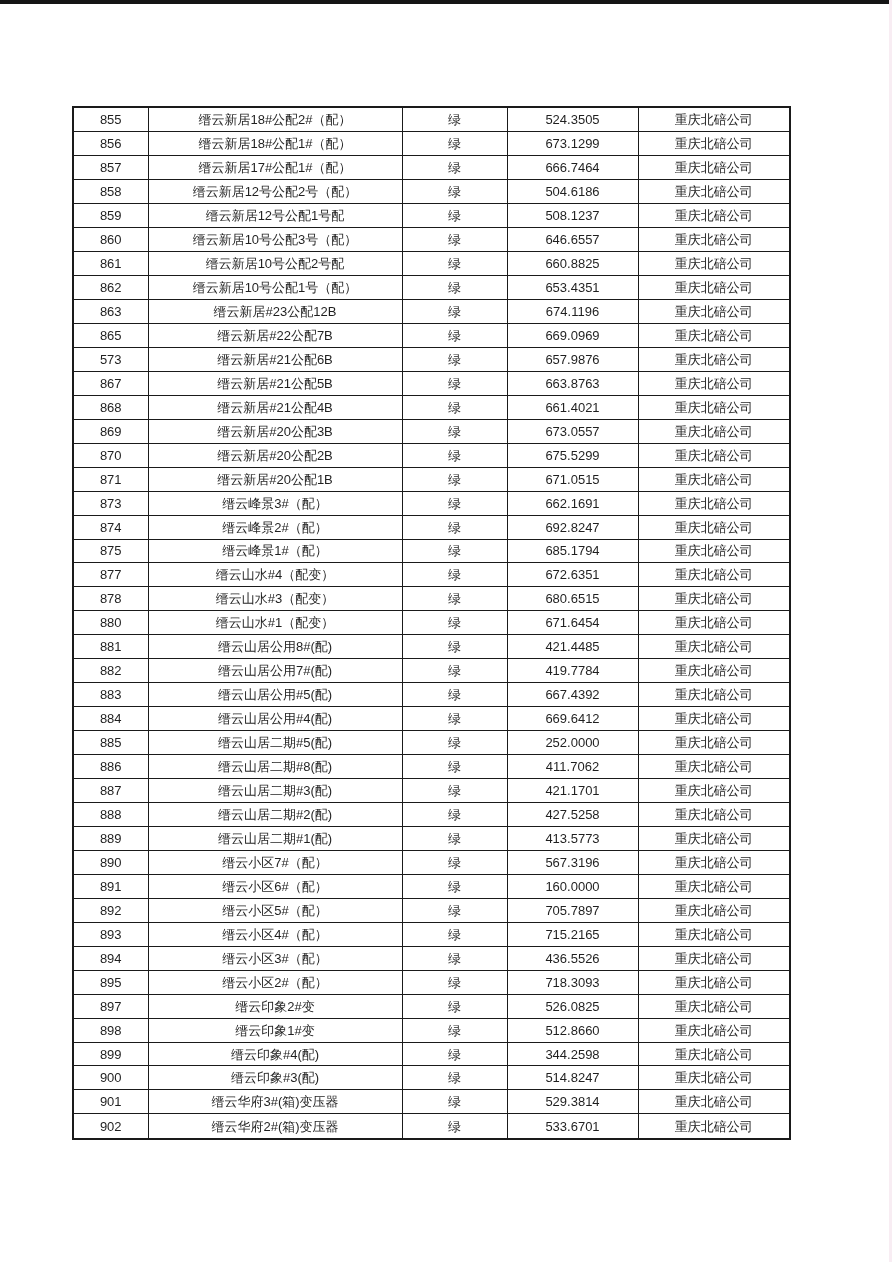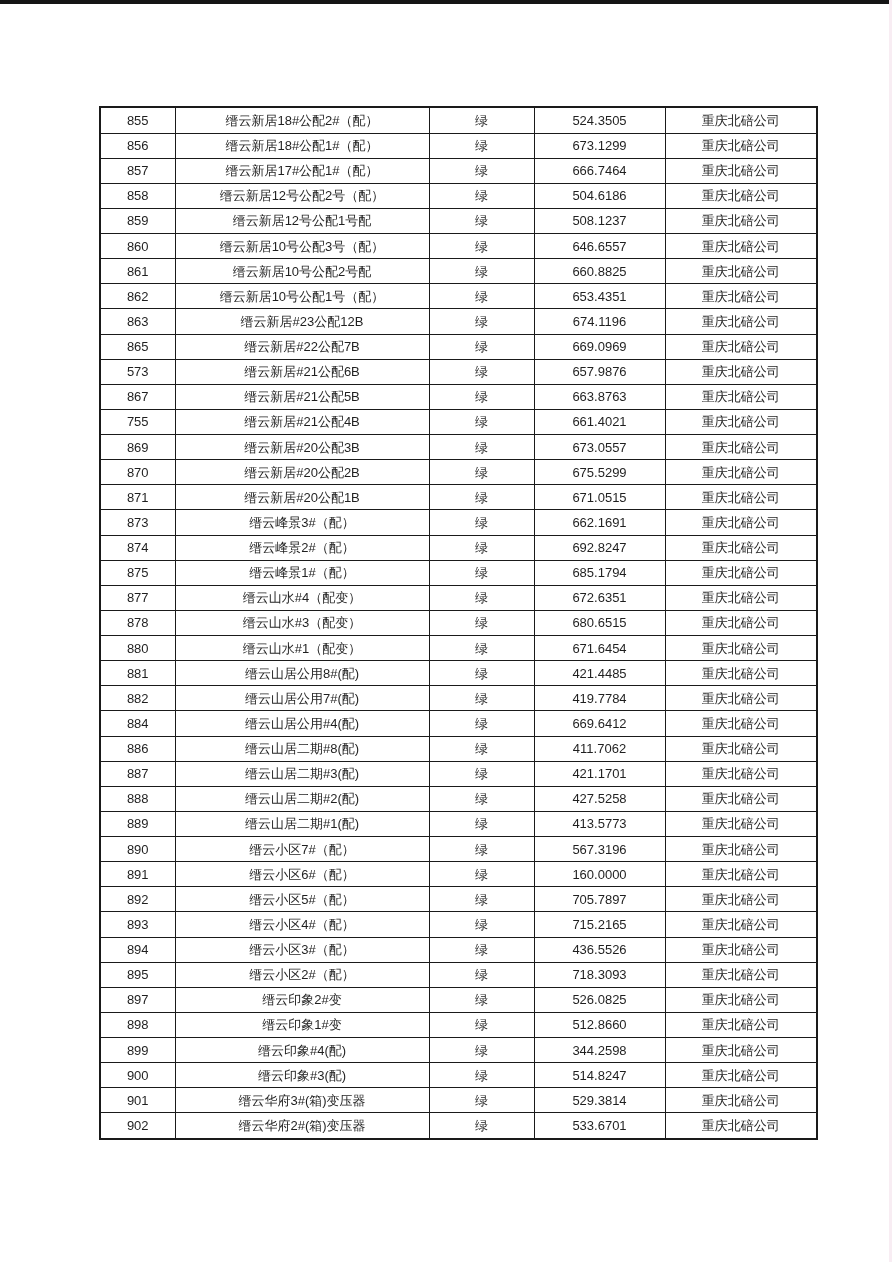--- a/index.html
+++ b/index.html
@@ -26,21 +26,21 @@
   .edge-tint {
     position: absolute;
     right: 0;
     top: 0;
     width: 3px;
     height: 1262px;
     background: var(--scan_edge_tint, #f8edf3);
   }
   table.grid {
     position: absolute;
-    left: 99px;
+    left: 72px;
     top: 106px;
     width: 717px;
     height: 1034px;
     border-collapse: collapse;
     table-layout: fixed;
     border: 2px solid var(--border, #1a1a1a);
   }
   table.grid td {
     border: 1px solid var(--border, #1a1a1a);
     padding: 0 2px;
@@ -151,21 +151,21 @@
         <td>重庆北碚公司</td>
       </tr>
       <tr>
         <td>867</td>
         <td>缙云新居#21公配5B</td>
         <td>绿</td>
         <td>663.8763</td>
         <td>重庆北碚公司</td>
       </tr>
       <tr>
-        <td>755</td>
+        <td>868</td>
         <td>缙云新居#21公配4B</td>
         <td>绿</td>
         <td>661.4021</td>
         <td>重庆北碚公司</td>
       </tr>
       <tr>
         <td>869</td>
         <td>缙云新居#20公配3B</td>
         <td>绿</td>
         <td>673.0557</td>
@@ -235,24 +235,38 @@
         <td>重庆北碚公司</td>
       </tr>
       <tr>
         <td>882</td>
         <td>缙云山居公用7#(配)</td>
         <td>绿</td>
         <td>419.7784</td>
         <td>重庆北碚公司</td>
       </tr>
       <tr>
+        <td>883</td>
+        <td>缙云山居公用#5(配)</td>
+        <td>绿</td>
+        <td>667.4392</td>
+        <td>重庆北碚公司</td>
+      </tr>
+      <tr>
         <td>884</td>
         <td>缙云山居公用#4(配)</td>
         <td>绿</td>
         <td>669.6412</td>
+        <td>重庆北碚公司</td>
+      </tr>
+      <tr>
+        <td>885</td>
+        <td>缙云山居二期#5(配)</td>
+        <td>绿</td>
+        <td>252.0000</td>
         <td>重庆北碚公司</td>
       </tr>
       <tr>
         <td>886</td>
         <td>缙云山居二期#8(配)</td>
         <td>绿</td>
         <td>411.7062</td>
         <td>重庆北碚公司</td>
       </tr>
       <tr>

